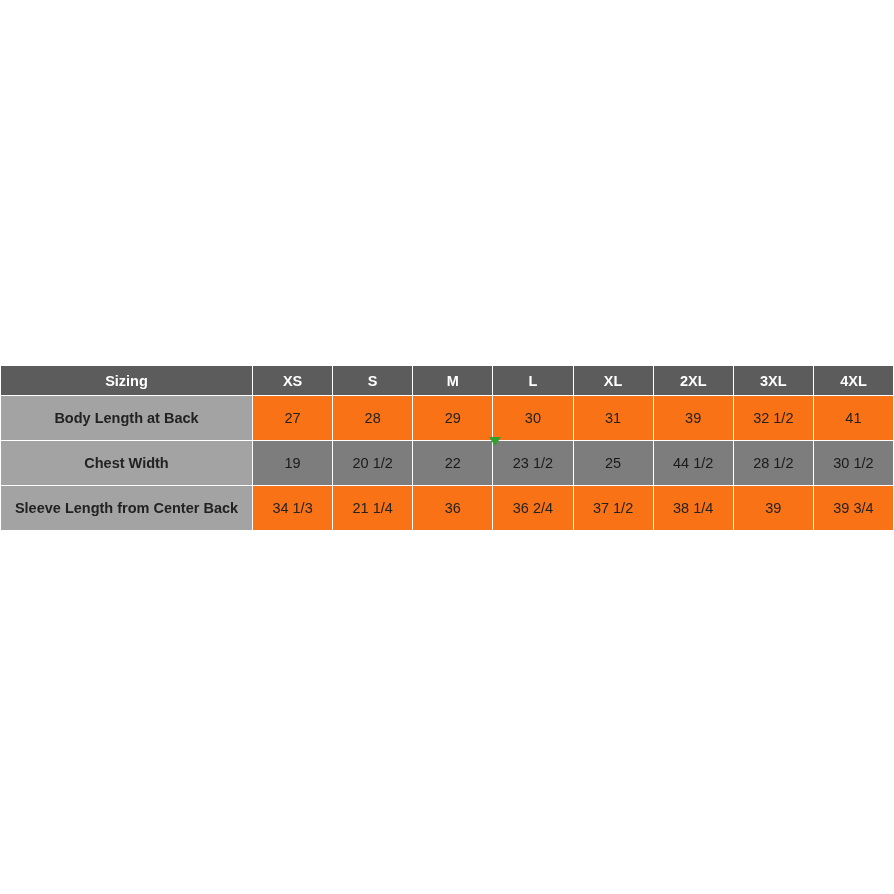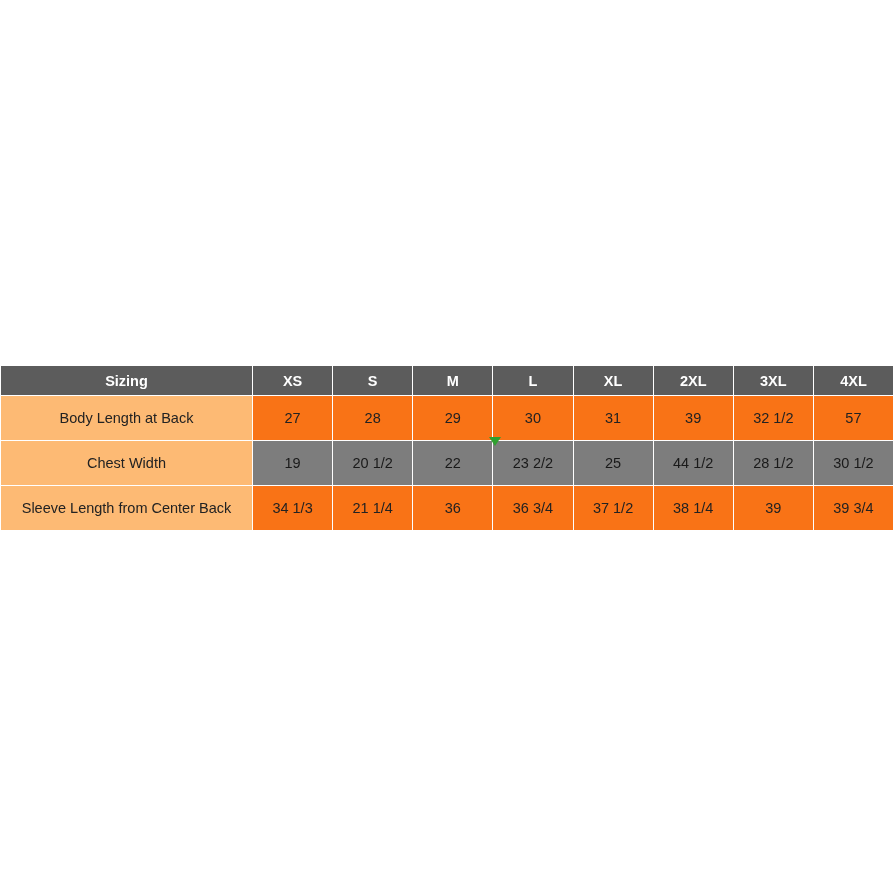--- a/index.html
+++ b/index.html
@@ -38,23 +38,23 @@
   }
   
   tr.header-row th {
     background: #5c5c5c;
     color: #ffffff;
     font-weight: bold;
     height: 30px;
     font-size: 14.5px;
   }
   th.row-label {
-    background: #fdba74;
+    background: #a3a3a3;
     color: #ffffff;
-    font-weight: normal;
+    font-weight: bold;
     text-align: center;
     width: 252px;
     font-size: 15px;
   }
   tr.row-light td.value {
     background: #f97316;
   }
   tr.row-dark td.value {
     background: #7d7d7d;
     color: #1a1a1a;
@@ -100,39 +100,39 @@
     <tbody>
       <tr class="row-light">
         <th class="row-label">Body Length at Back</th>
         <td class="value">27</td>
         <td class="value">28</td>
         <td class="value">29</td>
         <td class="value">30</td>
         <td class="value">31</td>
         <td class="value">39</td>
         <td class="value">32 1/2</td>
-        <td class="value">57</td>
+        <td class="value">41</td>
       </tr>
       <tr class="row-dark">
         <th class="row-label">Chest Width</th>
         <td class="value">19</td>
         <td class="value">20 1/2</td>
         <td class="value">22</td>
-        <td class="value">23 2/2</td>
+        <td class="value">23 1/2</td>
         <td class="value">25</td>
         <td class="value">44 1/2</td>
         <td class="value">28 1/2</td>
         <td class="value">30 1/2</td>
       </tr>
       <tr class="row-light">
         <th class="row-label">Sleeve Length from Center Back</th>
         <td class="value">34 1/3</td>
         <td class="value">21 1/4</td>
         <td class="value">36</td>
-        <td class="value">36 3/4</td>
+        <td class="value">36 2/4</td>
         <td class="value">37 1/2</td>
         <td class="value">38 1/4</td>
         <td class="value">39</td>
         <td class="value">39 3/4</td>
       </tr>
     </tbody>
   </table>
   <div class="marker"></div>
 </div>
 

